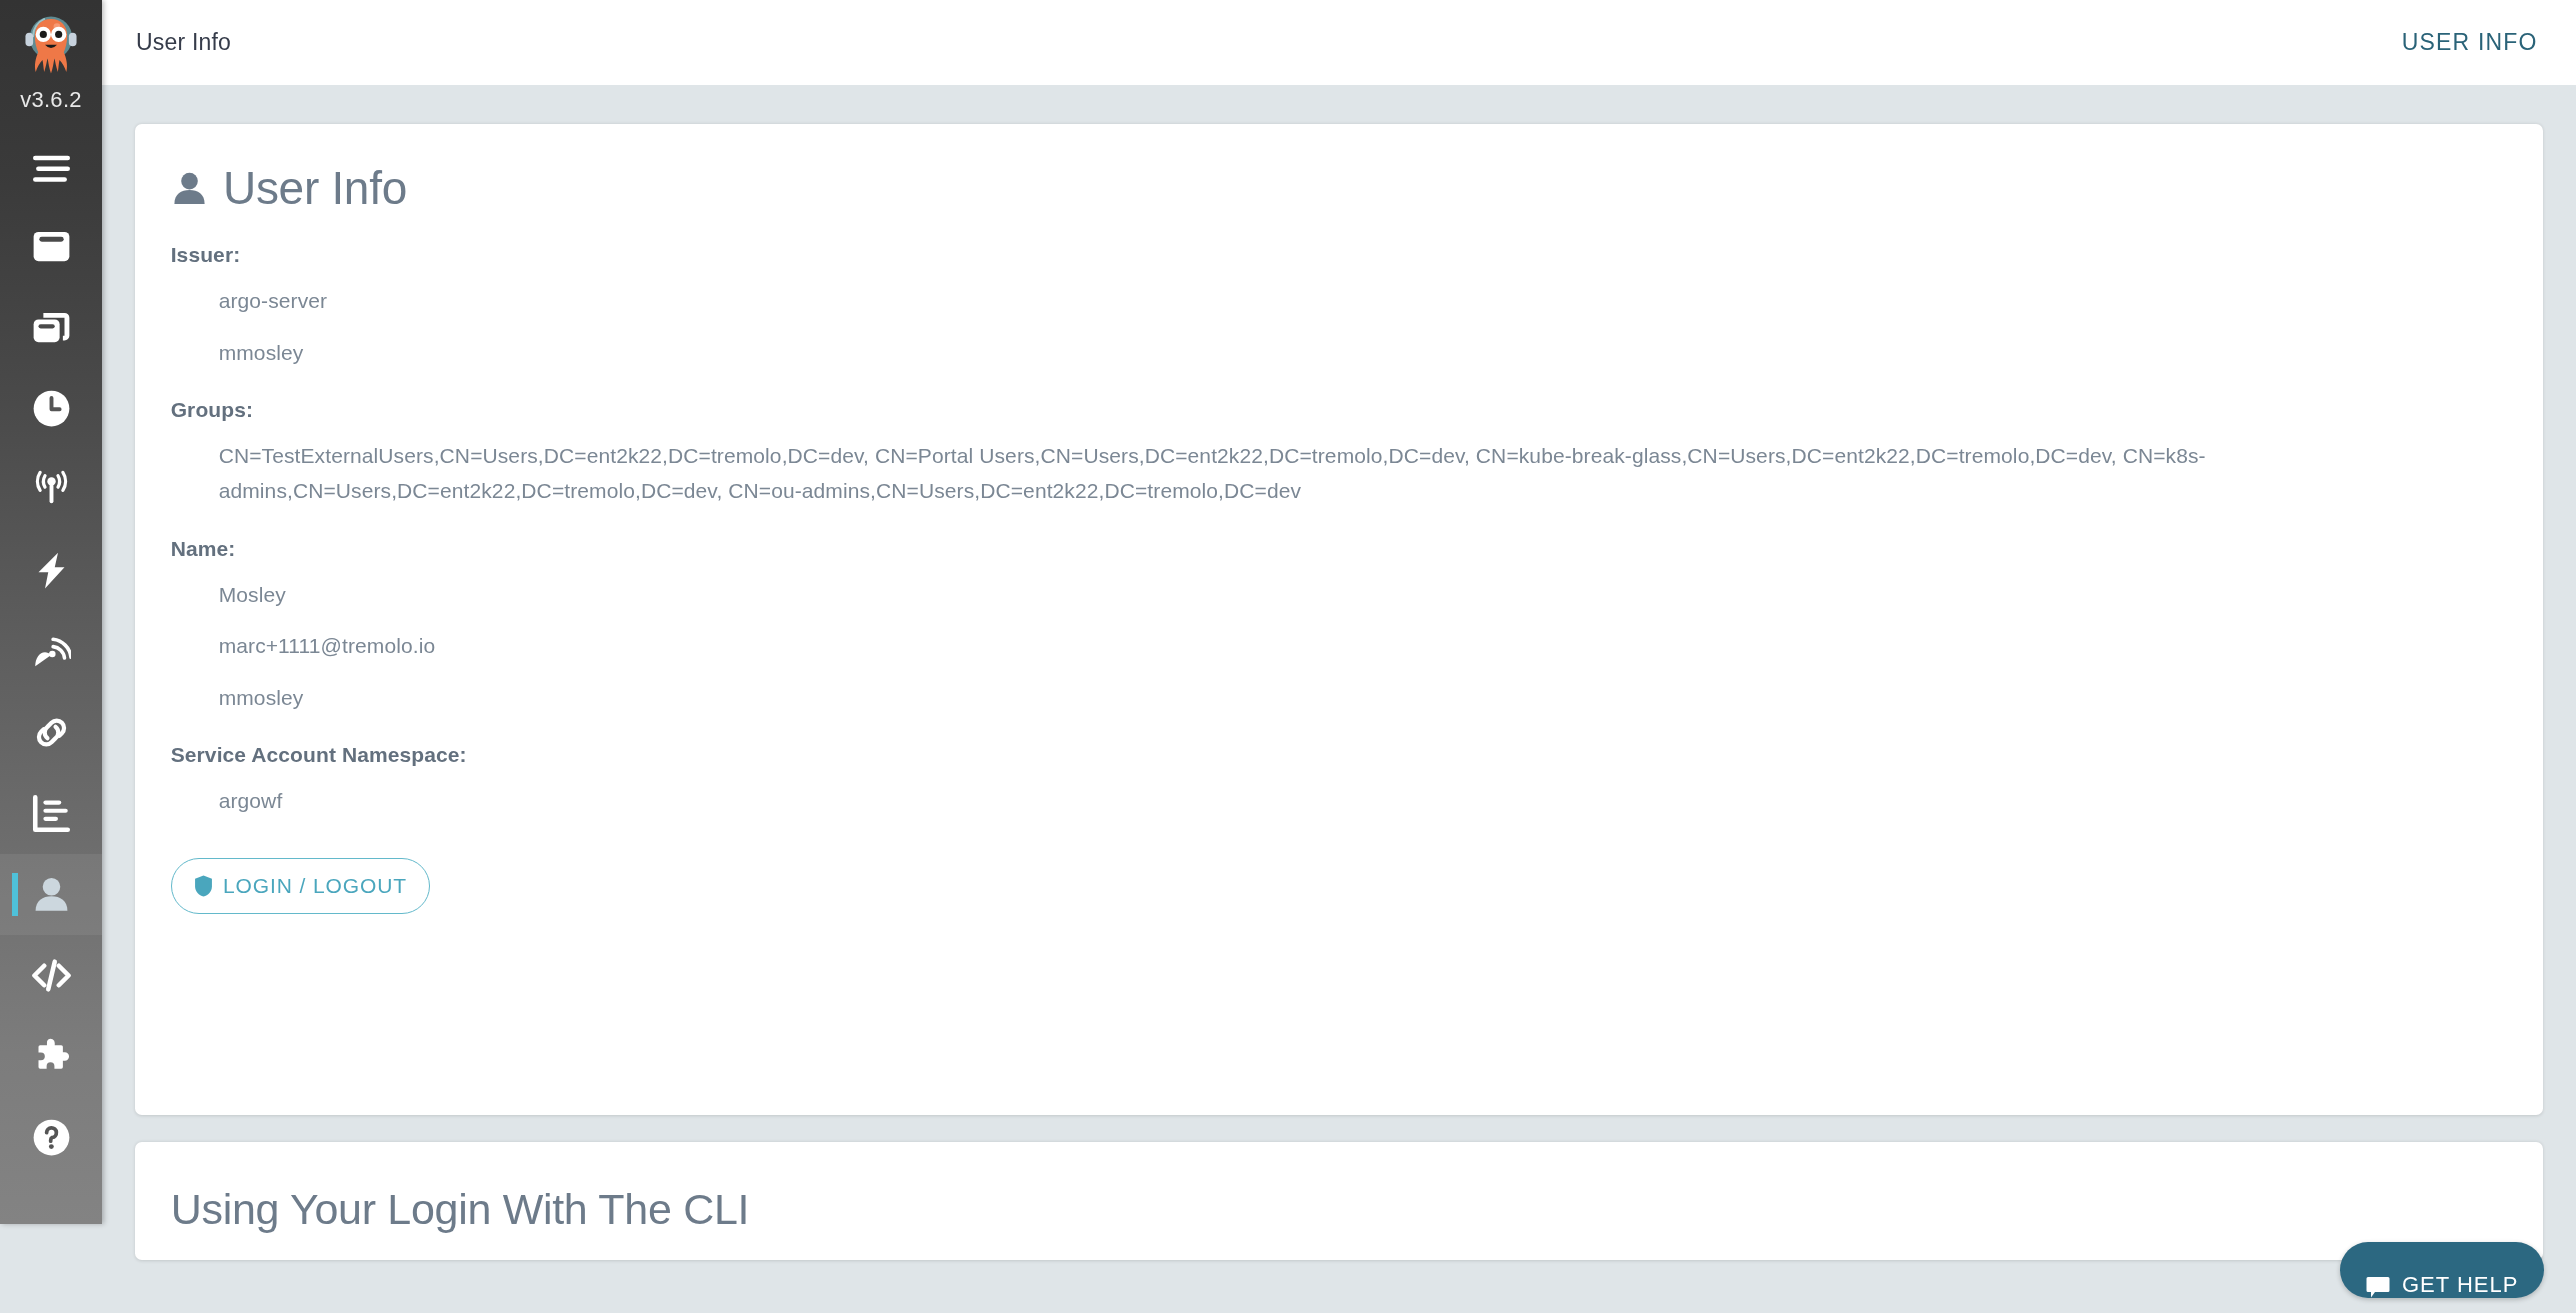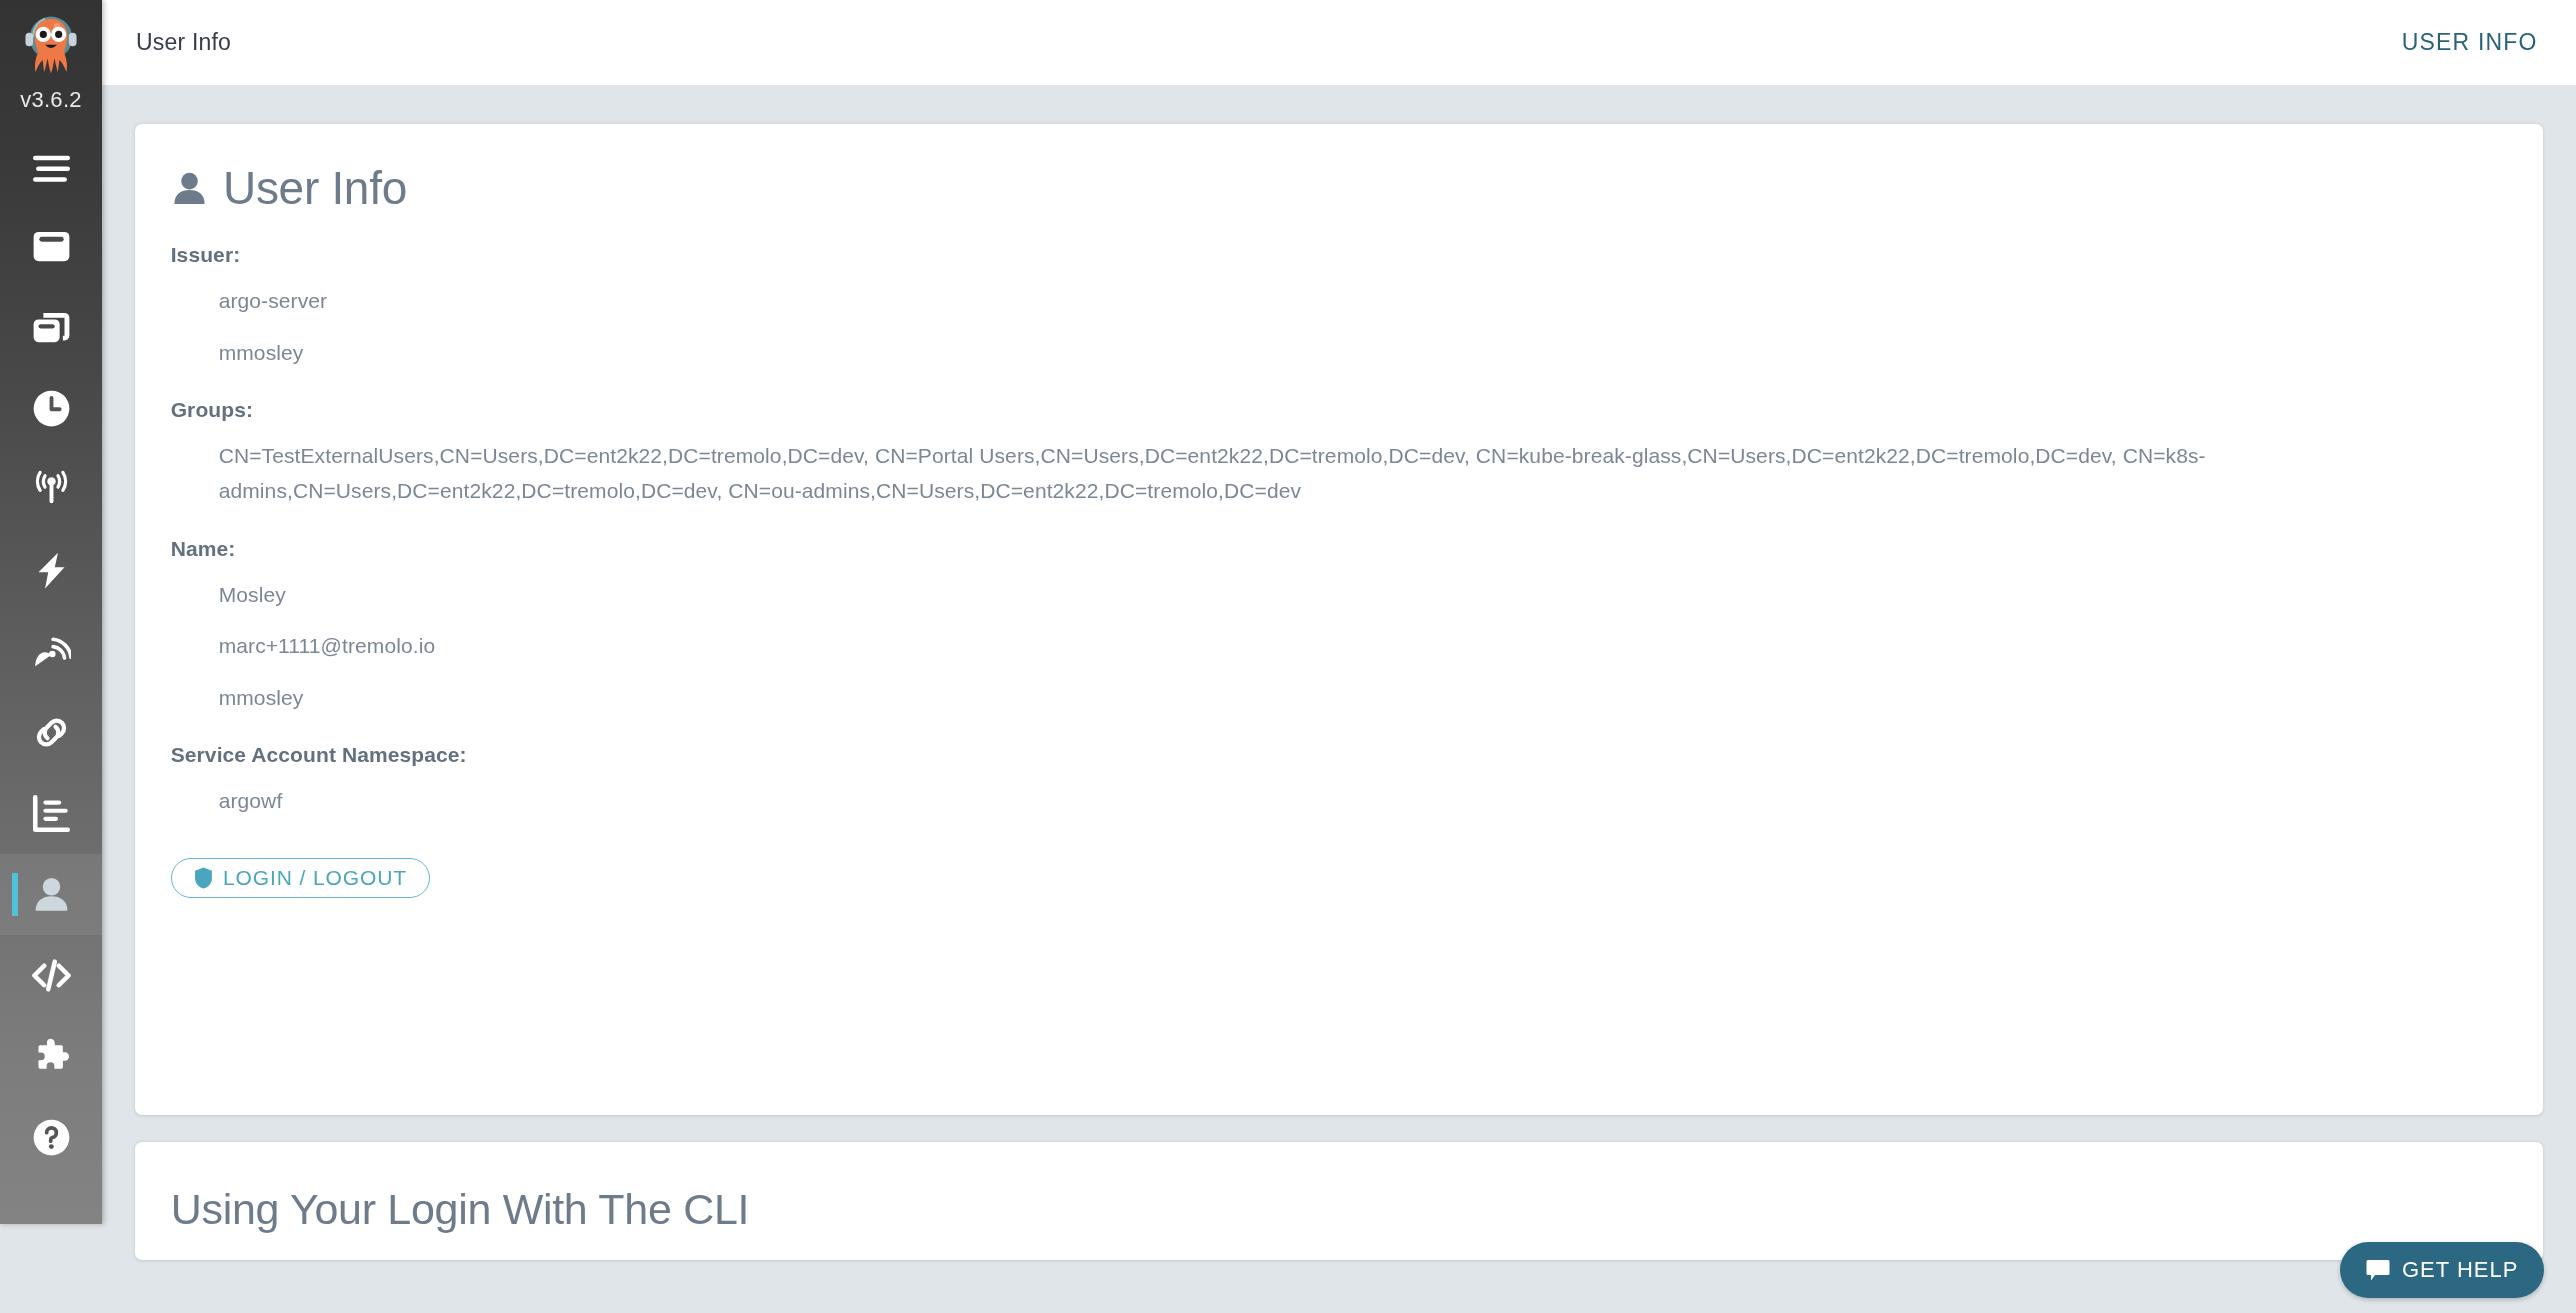--- a/index.html
+++ b/index.html
@@ -147,21 +147,21 @@
     margin-left: 48px;
   }
   .field-value.wrap { max-width: 2130px; }
 
   #login-logout-btn {
     margin-top: 39px;
     margin-left: 1.7px;
     display: inline-flex;
     align-items: center;
     gap: 10.2px;
-    height: 40px;
+    height: 56px;
     padding: 0 22px;
     border: 1.7px solid #63b9cb;
     border-radius: 29px;
     background: #ffffff;
     color: #4aa6bd;
     font-size: 21px;
     letter-spacing: 0.9px;
     cursor: pointer;
     font-family: "Liberation Sans", sans-serif;
   }
@@ -180,21 +180,21 @@
   }
 
   
   #get-help {
     position: absolute;
     right: 32px;
     bottom: 15.3px;
     height: 56px;
     padding: 0 25.6px;
     display: inline-flex;
-    align-items: center;
+    align-items: flex-end;
     gap: 12px;
     background: #2c6881;
     color: #ffffff;
     border: none;
     border-radius: 29px;
     font-size: 22px;
     letter-spacing: 1px;
     cursor: pointer;
     z-index: 40;
     box-shadow: 0 1.7px 5.1px rgba(0,0,0,0.22);

